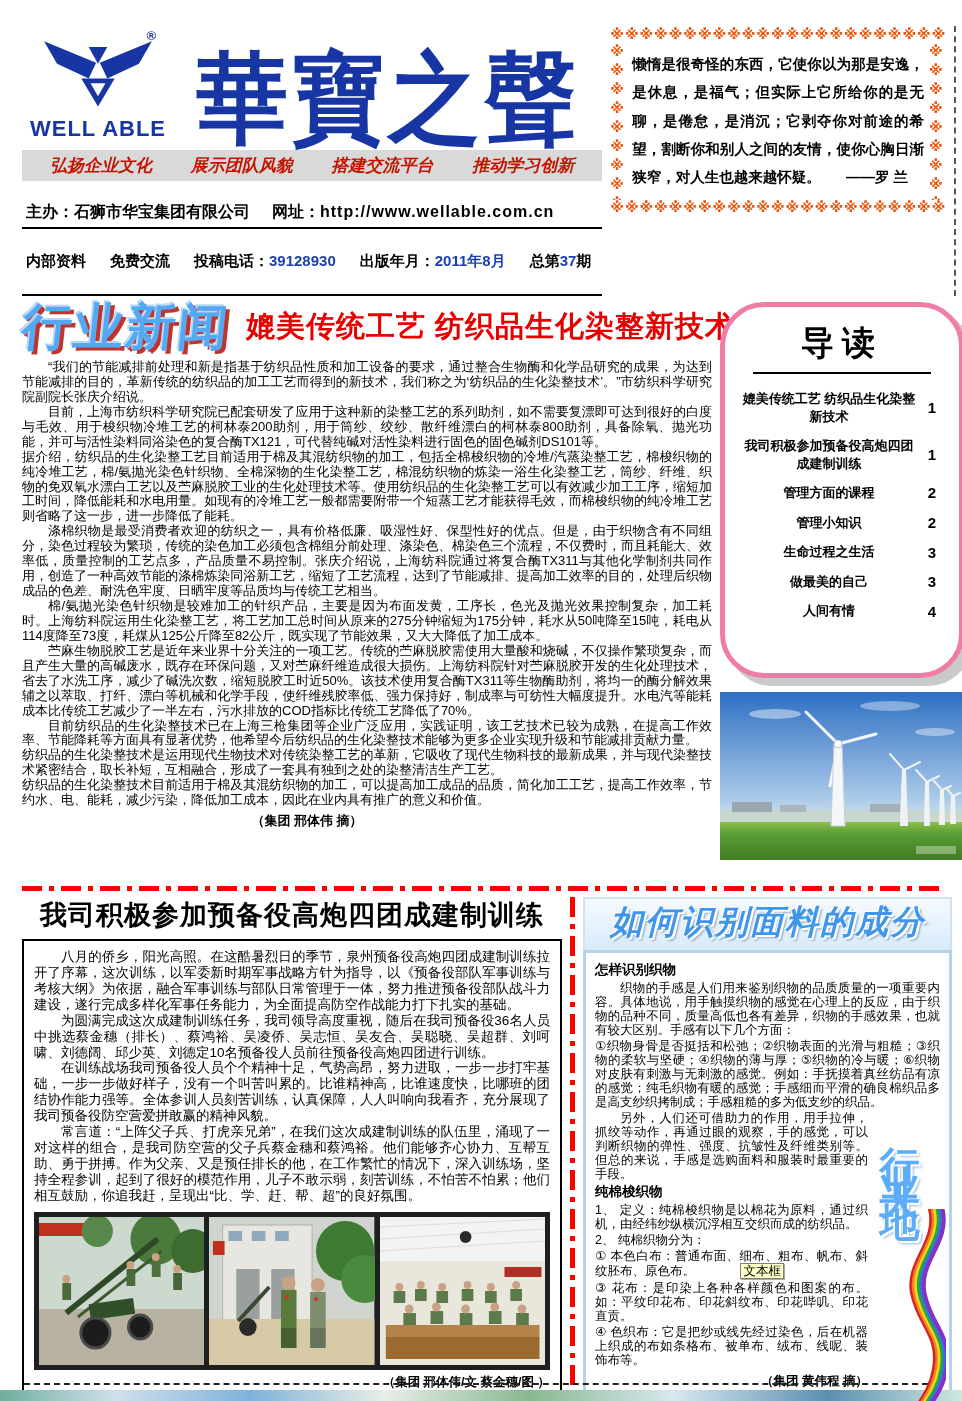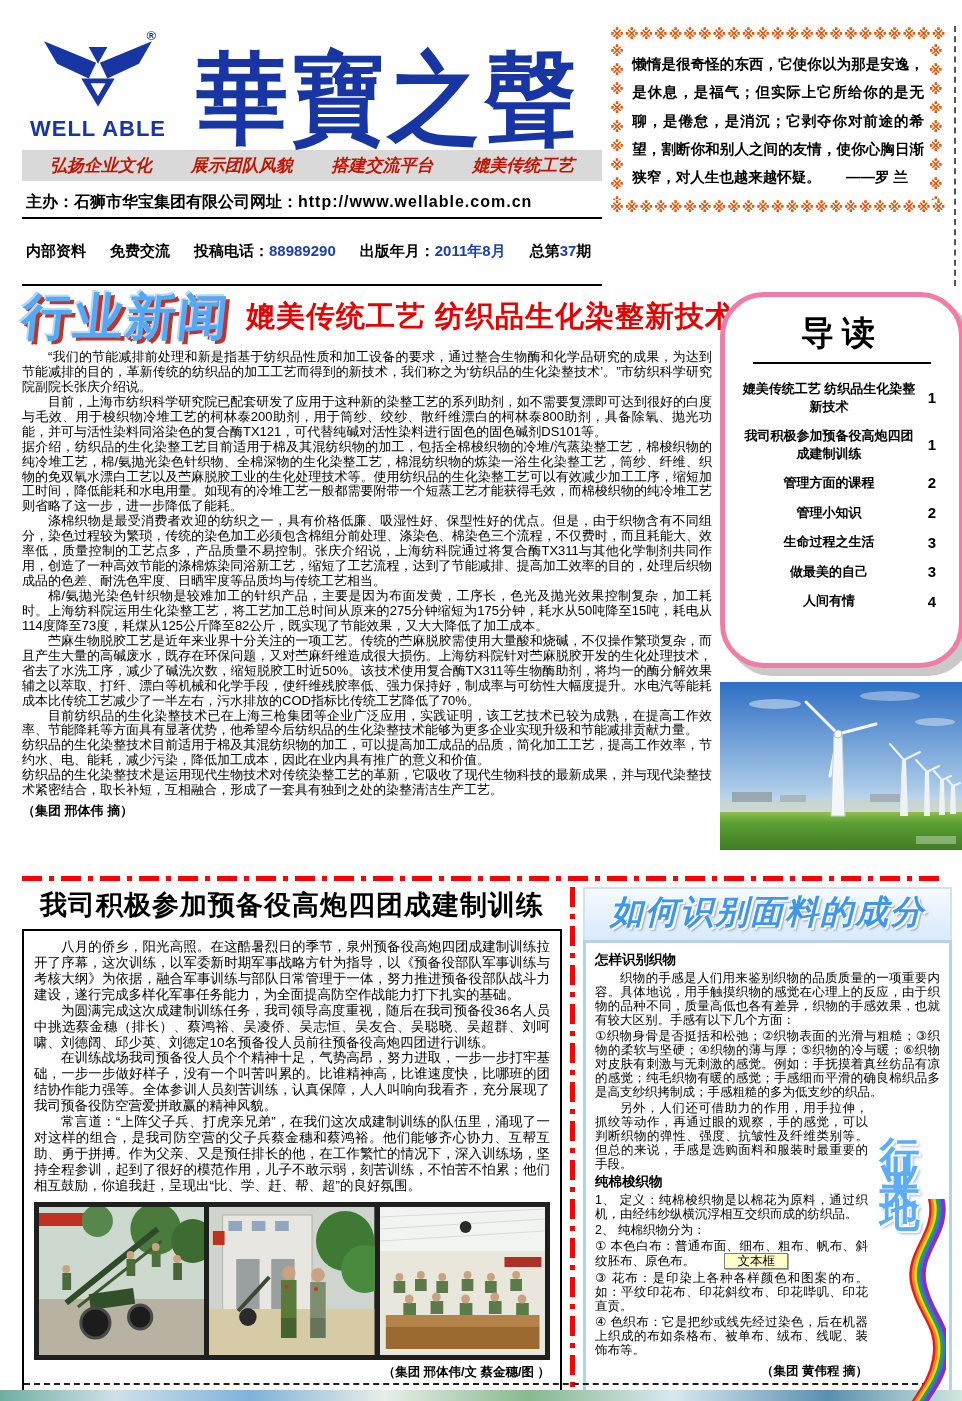--- a/index.html
+++ b/index.html
@@ -11,21 +11,21 @@
   .header-left{width:598px;}
   .brand{display:flex;align-items:flex-end;height:116px;}
   .logo{width:152px;text-align:center;position:relative;}
   .logo .reg{position:absolute;top:-4px;right:18px;font-size:13px;font-weight:bold;color:#1736a4;}
   .logo-text{color:#1736a4;font-weight:bold;font-size:22px;letter-spacing:1px;margin-top:0;}
   .masthead-title{flex:1;font-family:"DejaVu Serif","Liberation Serif",serif;font-weight:bold;
         font-size:92px;line-height:.95;color:#1736a4;text-align:center;letter-spacing:4px;
         transform:scaleY(1.08);white-space:nowrap;}
   .slogan-bar{background:#d9d9d9;display:flex;justify-content:space-between;padding:4px 28px;
         margin-top:8px;font-weight:bold;color:#c21500;font-size:17px;font-style:italic;}
-  .pub-line{display:flex;font-weight:bold;font-size:16px;padding:11px 4px 4px;border-bottom:2px solid #000;}
+  .pub-line{display:flex;gap:22px;font-weight:bold;font-size:16px;padding:21px 4px 4px;border-bottom:2px solid #000;}
   .pub-url{letter-spacing:1px;cursor:pointer;}
   .info-line{display:flex;gap:24px;font-weight:bold;font-size:15px;padding:23px 4px;border-bottom:2px solid #000;}
   .blue-num{color:#1b3fae;}
 
   .header-right{width:346px;margin-left:8px;border-right:2px dashed #555;padding-right:8px;}
   .quote-box{position:relative;height:190px;padding:24px 22px 20px;box-sizing:border-box;}
   .qb-edge{position:absolute;color:#e8570f;font-weight:bold;overflow:hidden;}
   .qb-top{top:0;left:0;right:0;height:17px;font-size:14px;letter-spacing:1px;white-space:nowrap;text-align:center;}
   .qb-bottom{bottom:0;left:0;right:0;height:17px;font-size:14px;letter-spacing:1px;white-space:nowrap;text-align:center;}
   .qb-left{left:0;top:16px;bottom:16px;width:17px;font-size:14px;line-height:19px;word-break:break-all;}
@@ -36,21 +36,21 @@
   
   .main1{display:flex;padding:6px 10px 0 22px;height:578px;overflow:hidden;}
   .col-left{width:690px;}
   .news-head{display:flex;align-items:center;margin:0 0 8px;}
   .news-badge{font-family:"DejaVu Serif","Liberation Serif",serif;font-weight:900;font-size:50px;line-height:1;
         color:#55a8f2;transform:skewX(-6deg);letter-spacing:2px;
         text-shadow:-2px -2px 0 #b8d8f8,4px 3px 0 #c2332b;white-space:nowrap;}
   .news-headline{font-weight:900;font-size:29px;color:#e60000;margin-left:16px;letter-spacing:1px;white-space:nowrap;}
   .news-body p{margin:0;font-size:13px;line-height:1.15;text-align:justify;}
   .indent{text-indent:2em;}
-  .byline1{text-align:left;font-weight:bold;font-size:13px;padding-right:120px;margin-top:4px;}
+  .byline1{text-align:center;font-weight:bold;font-size:13px;padding-right:120px;margin-top:4px;}
 
   .col-right{width:244px;margin-left:8px;}
   .toc-box{border:5px solid #f07ca8;border-radius:44px;box-shadow:8px 8px 0 #c9c9c9;
         padding:14px 14px 6px;height:346px;background:#fff;}
   .toc-title{font-size:33px;font-weight:bold;text-align:center;letter-spacing:8px;}
   .toc-rule{border-top:2px solid #000;margin:6px 14px 16px;}
   .toc-item{display:flex;align-items:center;margin-bottom:12px;}
   .toc-label{flex:1;font-weight:bold;font-size:13px;text-align:center;line-height:1.35;}
   .toc-page{width:26px;font-weight:bold;font-size:15px;text-align:center;}
   .wind-photo{margin-top:14px;width:244px;height:168px;}
@@ -79,21 +79,21 @@
         text-shadow:-1px -1px 0 #fff,2px 2px 0 #fff,3px 3px 2px #8fa6bd;margin-top:17px;}
   .fabric-box{border:3px solid #b5d2ec;padding:6px 9px 4px;height:497px;box-sizing:border-box;overflow:hidden;}
   .f-h{font-weight:900;font-size:13.5px;margin:2px 0;}
   .fabric-box p{margin:0 0 2px;font-size:12.5px;line-height:1.12;text-align:justify;}
   .side-banner{float:right;width:66px;height:330px;position:relative;margin:2px 0 0 6px;}
   .vert-chars{writing-mode:vertical-rl;text-orientation:upright;position:absolute;top:2px;left:6px;z-index:2;
         font-weight:900;font-size:40px;color:#5cacf8;letter-spacing:18px;line-height:1;
         text-shadow:-1px -1px 0 #fff,2px 2px 0 #fff,3px 3px 3px #9fb6d6;}
   .ribbon{position:absolute;right:-6px;top:96px;z-index:1;}
   .textbox{display:inline-block;background:#ffffc8;border:1px solid #808080;box-shadow:1px 1px 0 #aaa;
-        padding:0 12px;margin-left:26px;font-size:12.5px;text-indent:0;}
+        padding:0 2px;margin-left:42px;font-size:12.5px;text-indent:0;}
   .f-byline{text-align:right;font-weight:bold;font-size:12.5px;margin-top:6px;}
 
   
   .page-bottom-dashed{position:absolute;left:24px;right:24px;bottom:16px;border-top:2px dashed #222;}
   .bottom-strip{position:absolute;left:0;right:0;bottom:0;height:11px;filter:blur(.6px);
         background:linear-gradient(90deg,#6fae9f,#cfe0ea 12%,#7fb2d9 26%,#e8eee8 40%,#88b890 55%,#d8e8f0 70%,#5b8fb0 86%,#cfe8e0);}
 </style>
 </head>
 <body>
 
@@ -112,33 +112,33 @@
             <polygon points="52,55 68,55 60,69" fill="#ffffff"></polygon>
           </svg>
           <div class="logo-text">WELL ABLE</div>
         </div>
         <div class="masthead-title">華寶之聲</div>
       </div>
       <div class="slogan-bar">
         <span>弘扬企业文化</span>
         <span>展示团队风貌</span>
         <span>搭建交流平台</span>
-        <span>媲美传统工艺</span>
+        <span>推动学习创新</span>
       </div>
       <div class="pub-line">
         <span>主办：石狮市华宝集团有限公司</span>
         <span>
           <span>网址：</span><span class="pub-url">http://www.wellable.com.cn</span>
         </span>
       </div>
       <div class="info-line">
         <span>内部资料</span>
         <span>免费交流</span>
         <span>
-          <span>投稿电话：</span><span class="blue-num">88989290</span>
+          <span>投稿电话：</span><span class="blue-num">39128930</span>
         </span>
         <span>
           <span>出版年月：</span><span class="blue-num">2011年8月</span>
         </span>
         <span>
           <span>总第</span><span class="blue-num">37</span><span>期</span>
         </span>
       </div>
     </div>
 
@@ -163,22 +163,22 @@
         <span class="news-headline">媲美传统工艺 纺织品生化染整新技术</span>
       </div>
       <div class="news-body">
         <p class="indent">“我们的节能减排前处理和新是指基于纺织品性质和加工设备的要求，通过整合生物酶和化学品研究的成果，为达到节能减排的目的，革新传统的纺织品的加工工艺而得到的新技术，我们称之为‘纺织品的生化染整技术’。”市纺织科学研究院副院长张庆介绍说。</p>
         <p class="indent">目前，上海市纺织科学研究院已配套研发了应用于这种新的染整工艺的系列助剂，如不需要复漂即可达到很好的白度与毛效、用于梭织物冷堆工艺的柯林泰200助剂，用于筒纱、绞纱、散纤维漂白的柯林泰800助剂，具备除氧、抛光功能，并可与活性染料同浴染色的复合酶TX121，可代替纯碱对活性染料进行固色的固色碱剂DS101等。</p>
         <p>据介绍，纺织品的生化染整工艺目前适用于棉及其混纺织物的加工，包括全棉梭织物的冷堆/汽蒸染整工艺，棉梭织物的纯冷堆工艺，棉/氨抛光染色针织物、全棉深物的生化染整工艺，棉混纺织物的炼染一浴生化染整工艺，筒纱、纤维、织物的免双氧水漂白工艺以及苎麻脱胶工业的生化处理技术等。使用纺织品的生化染整工艺可以有效减少加工工序，缩短加工时间，降低能耗和水电用量。如现有的冷堆工艺一般都需要附带一个短蒸工艺才能获得毛效，而棉梭织物的纯冷堆工艺则省略了这一步，进一步降低了能耗。</p>
         <p class="indent">涤棉织物是最受消费者欢迎的纺织之一，具有价格低廉、吸湿性好、保型性好的优点。但是，由于织物含有不同组分，染色过程较为繁琐，传统的染色加工必须包含棉组分前处理、涤染色、棉染色三个流程，不仅费时，而且耗能大、效率低，质量控制的工艺点多，产品质量不易控制。张庆介绍说，上海纺科院通过将复合酶TX311与其他化学制剂共同作用，创造了一种高效节能的涤棉炼染同浴新工艺，缩短了工艺流程，达到了节能减排、提高加工效率的目的，处理后织物成品的色差、耐洗色牢度、日晒牢度等品质均与传统工艺相当。</p>
         <p class="indent">棉/氨抛光染色针织物是较难加工的针织产品，主要是因为布面发黄，工序长，色光及抛光效果控制复杂，加工耗时。上海纺科院运用生化染整工艺，将工艺加工总时间从原来的275分钟缩短为175分钟，耗水从50吨降至15吨，耗电从114度降至73度，耗煤从125公斤降至82公斤，既实现了节能效果，又大大降低了加工成本。</p>
         <p class="indent">苎麻生物脱胶工艺是近年来业界十分关注的一项工艺。传统的苎麻脱胶需使用大量酸和烧碱，不仅操作繁琐复杂，而且产生大量的高碱废水，既存在环保问题，又对苎麻纤维造成很大损伤。上海纺科院针对苎麻脱胶开发的生化处理技术，省去了水洗工序，减少了碱洗次数，缩短脱胶工时近50%。该技术使用复合酶TX311等生物酶助剂，将均一的酶分解效果辅之以萃取、打纤、漂白等机械和化学手段，使纤维残胶率低、强力保持好，制成率与可纺性大幅度提升。水电汽等能耗成本比传统工艺减少了一半左右，污水排放的COD指标比传统工艺降低了70%。</p>
         <p class="indent">目前纺织品的生化染整技术已在上海三枪集团等企业广泛应用，实践证明，该工艺技术已较为成熟，在提高工作效率、节能降耗等方面具有显著优势，他希望今后纺织品的生化染整技术能够为更多企业实现升级和节能减排贡献力量。</p>
+        <p>纺织品的生化染整技术是运用现代生物技术对传统染整工艺的革新，它吸收了现代生物科技的最新成果，并与现代染整技术紧密结合，取长补短，互相融合，形成了一套具有独到之处的染整清洁生产工艺。</p>
         <p>纺织品的生化染整技术目前适用于棉及其混纺织物的加工，可以提高加工成品的品质，简化加工工艺，提高工作效率，节约水、电、能耗，减少污染，降低加工成本，因此在业内具有推广的意义和价值。</p>
-        <p>纺织品的生化染整技术是运用现代生物技术对传统染整工艺的革新，它吸收了现代生物科技的最新成果，并与现代染整技术紧密结合，取长补短，互相融合，形成了一套具有独到之处的染整清洁生产工艺。</p>
       </div>
       <div class="byline1">（集团 邢体伟 摘）</div>
     </div>
 
     <div class="col-right">
       <div class="toc-box">
         <div class="toc-title">导读</div>
         <div class="toc-rule"></div>
         <div class="toc-item">
           <span class="toc-label">媲美传统工艺 纺织品生化染整新技术</span>

